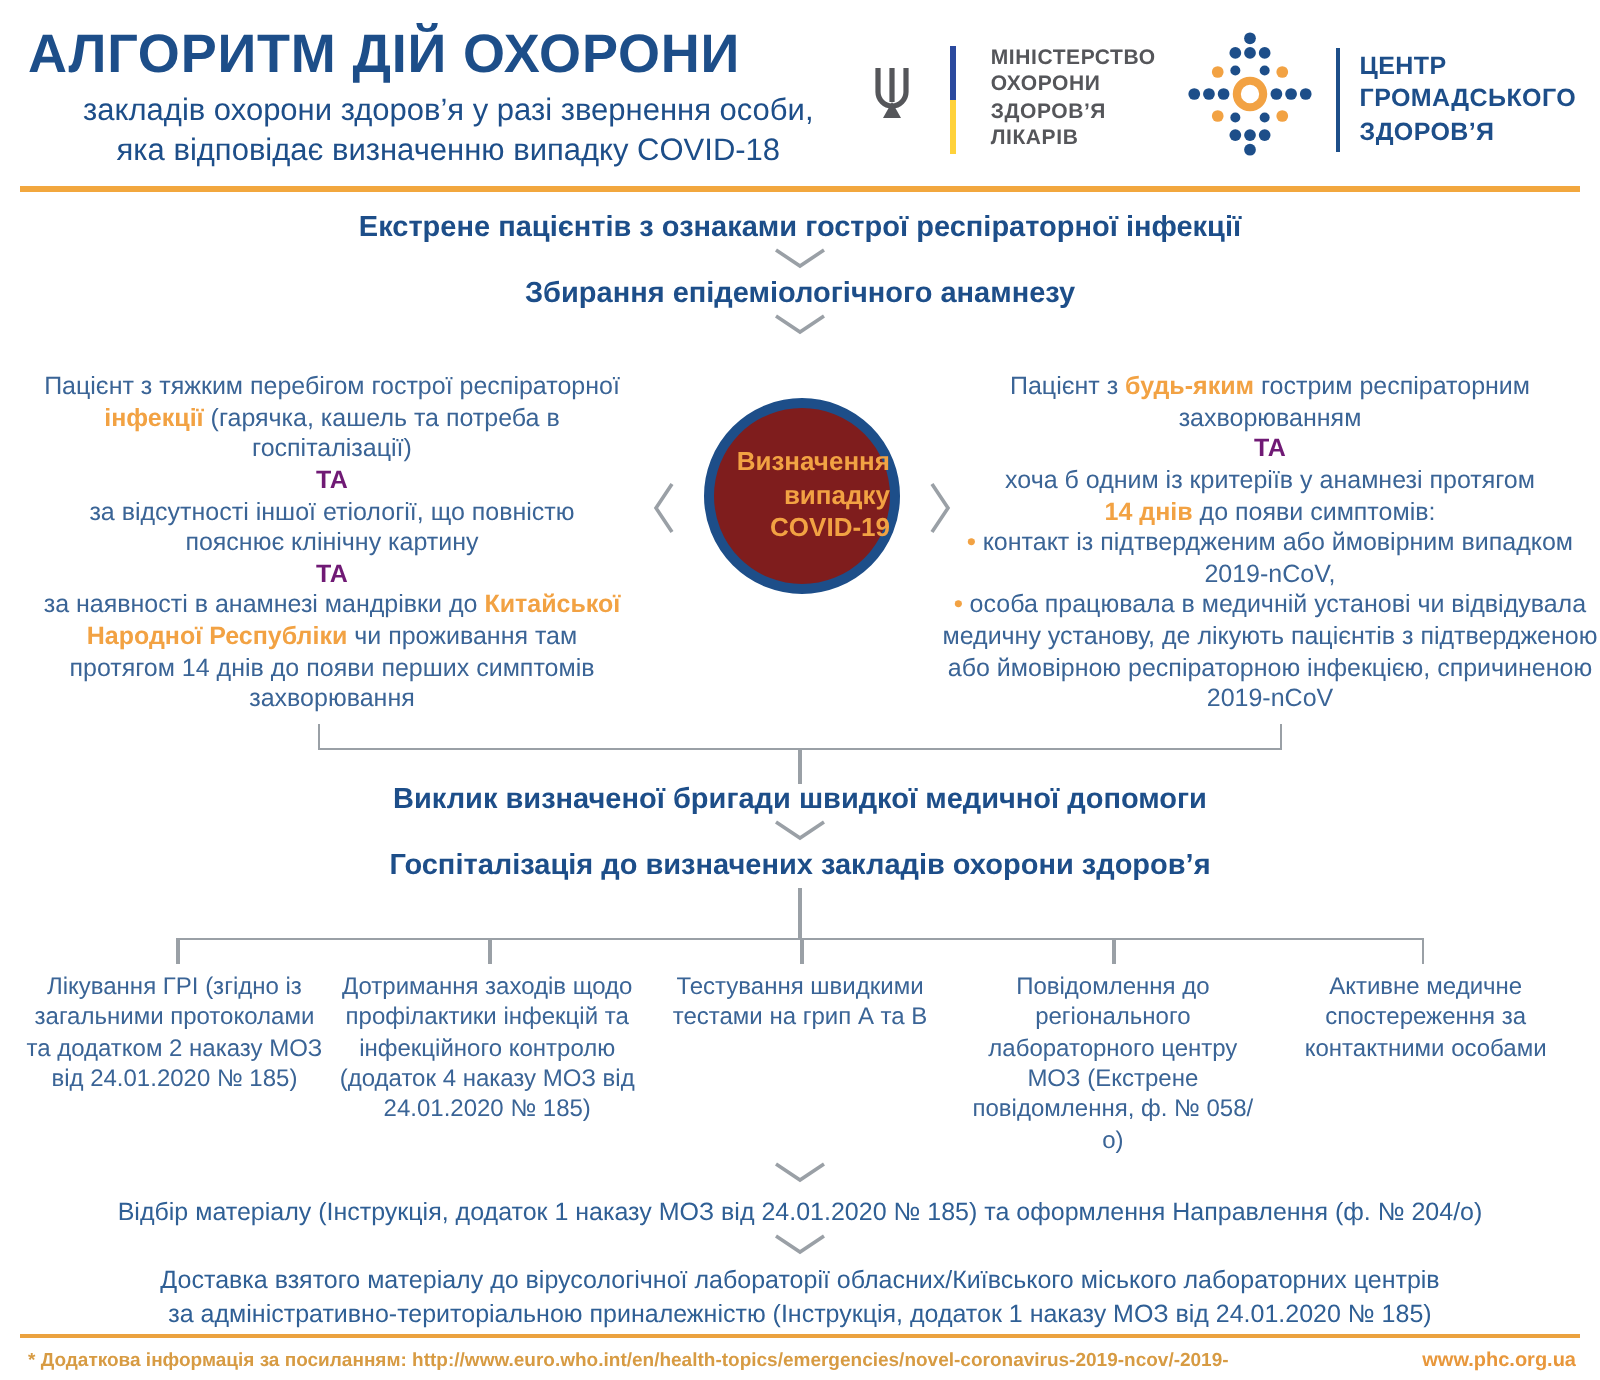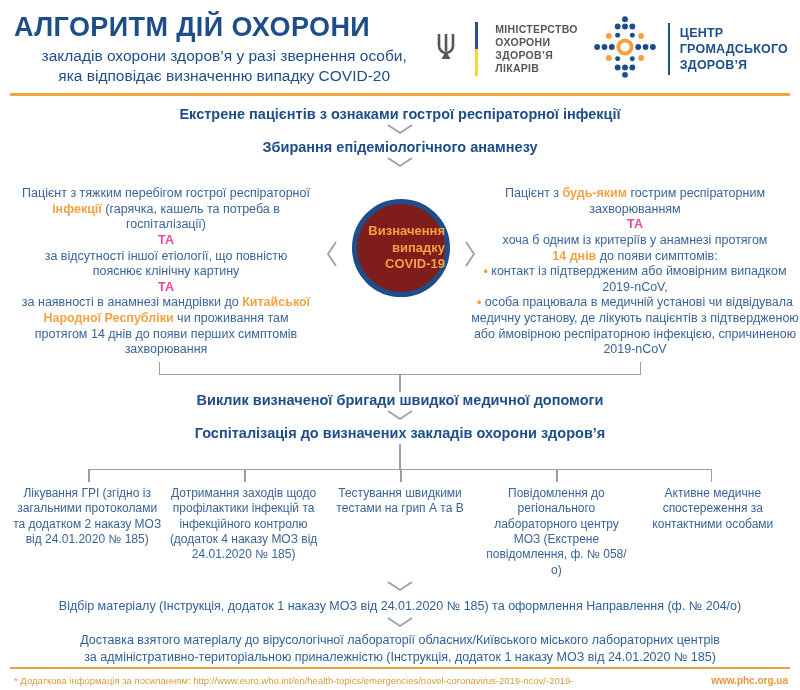--- a/index.html
+++ b/index.html
@@ -25,21 +25,21 @@
   .mt{margin-top:4px;}
   
   .middle{display:flex;margin-top:16px;height:176px;}
   .zone-l{width:332px;display:flex;justify-content:center;}
   .zone-c{width:138px;position:relative;}
   .zone-r{flex:1;display:flex;justify-content:center;}
   .para{font-size:12.5px;line-height:1.25;text-align:center;color:#3a6496;margin-top:2px;}
   .para-l{max-width:292px;}
   .para-r{max-width:330px;}
   .seg-hl{color:#f2a243;font-weight:bold;}
-  .seg-and{color:#ec4899;font-weight:bold;}
+  .seg-and{color:#701a75;font-weight:bold;}
   .circle{width:88px;height:88px;border:5px solid #1d4e89;border-radius:50%;background:#7f1d1d;
           margin:15px auto 0;display:flex;align-items:center;justify-content:center;
           text-align:right;font-size:13px;font-weight:bold;color:#f2a243;line-height:1.3;padding:0;}
   .side-chev{position:absolute;top:56px;}
   .side-chev.l{left:-6px;}
   .side-chev.r{right:-6px;}
   
   .bracket-converge{width:480px;height:12px;margin:2px auto 0;
      border-left:1.5px solid #9aa0a6;border-right:1.5px solid #9aa0a6;border-bottom:1.5px solid #9aa0a6;}
   .vstub{width:1.5px;background:#9aa0a6;margin:0 auto;}
@@ -50,34 +50,34 @@
   .s0{left:0;} .s1{left:25%;} .s2{left:50%;} .s3{left:75%;} .s4{right:0;}
   
   .cols{display:flex;width:782px;margin:4px auto 0;}
   .col{flex:1;font-size:12px;line-height:1.28;text-align:center;color:#3a6496;padding:0 4px;}
   
   .wide{width:760px;margin:6px auto 0;text-align:center;font-size:12.5px;color:#2f5f95;line-height:1.3;}
   .wide2{width:700px;margin:4px auto 0;text-align:center;font-size:12.5px;color:#2f5f95;line-height:1.3;}
   
   .rule-bot{position:absolute;left:10px;right:10px;bottom:21px;border-top:2px solid #eba23f;}
   .footrow{position:absolute;left:14px;right:12px;bottom:4px;display:flex;justify-content:space-between;align-items:baseline;}
-  .footnote{font-size:9.5px;color:#d79b43;}
+  .footnote{font-size:9.5px;color:#d79b43;font-weight:bold;}
   .footsite{font-size:10px;font-weight:bold;color:#e8973b;}
 </style>
 </head>
 <body>
 
 <div class="page">
 
   <div class="header">
     <div class="hdr-left">
       <div class="hdr-title">АЛГОРИТМ ДІЙ ОХОРОНИ</div>
       <div class="hdr-sub">
         <span>закладів охорони здоров’я у разі звернення особи,</span><br>
-        <span>яка відповідає визначенню випадку COVID-20</span>
+        <span>яка відповідає визначенню випадку COVID-18</span>
       </div>
     </div>
     <div class="logos">
       <div class="moz">
         <span>
           <svg width="24" height="30" viewBox="0 0 24 30">
             <path d="M5 2 v12 a7 7 0 0 0 14 0 V2" fill="none" stroke="#55565a" stroke-width="2.6"></path>
             <path d="M12 2 v17" stroke="#55565a" stroke-width="2.6"></path>
             <path d="M12 19 l-4.5 8 h9 z" fill="#55565a"></path>
           </svg>

